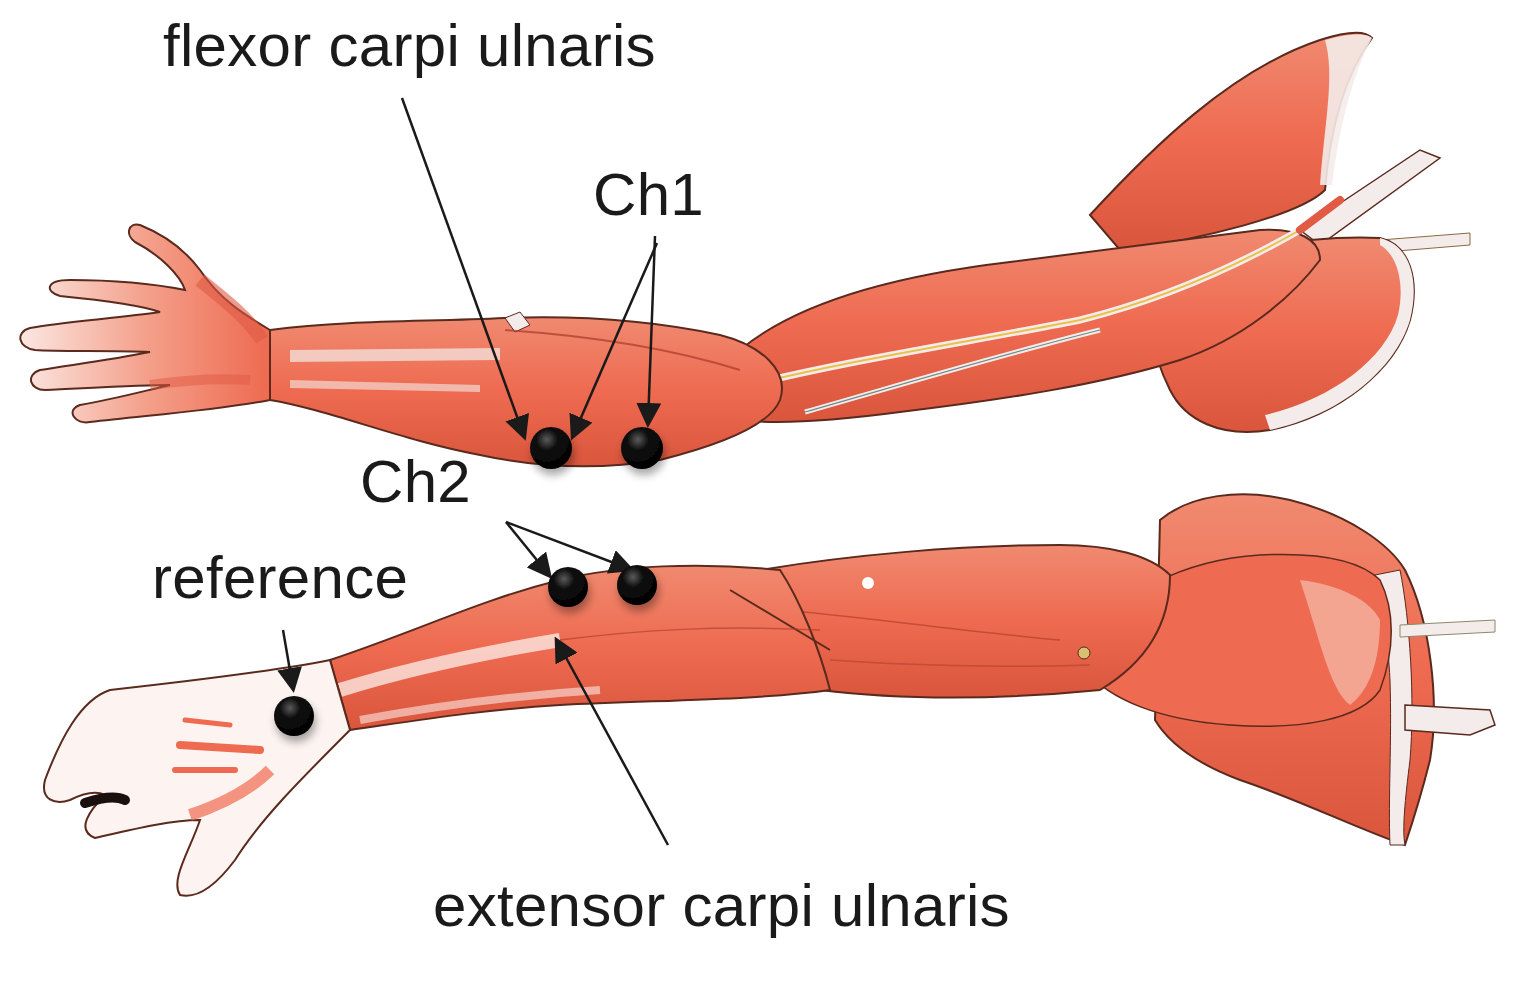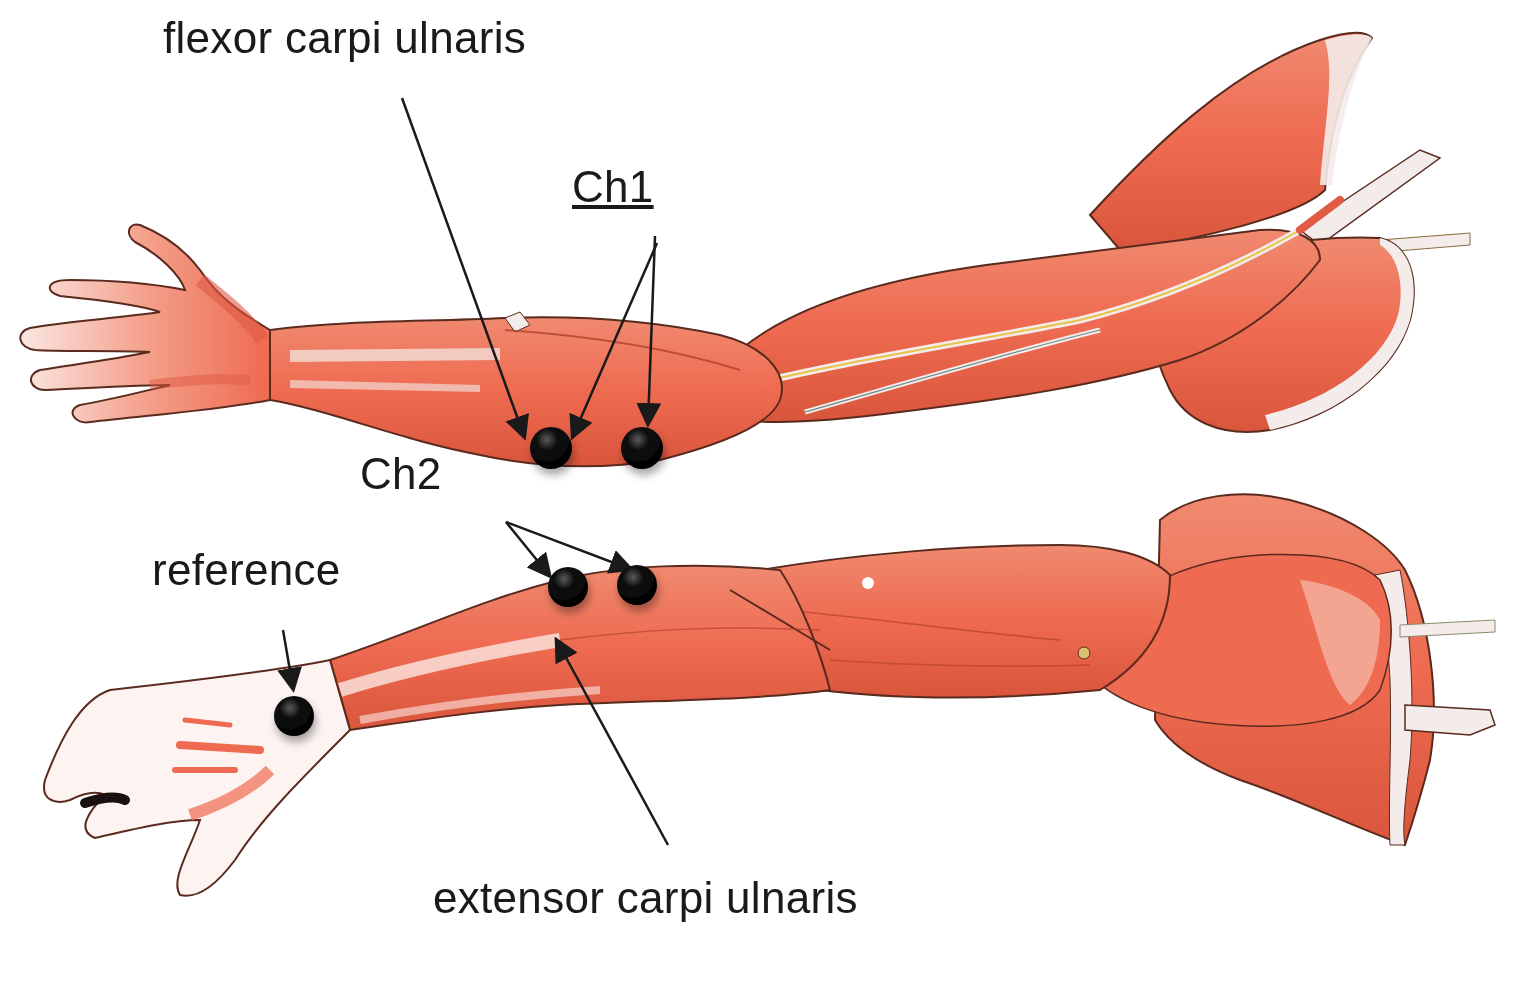--- a/index.html
+++ b/index.html
@@ -1,21 +1,21 @@
 <!DOCTYPE html>
 <html><head>
 <meta charset="utf-8">
 <style>
   html, body { margin:0; padding:0; background:#ffffff; }
   body { width:1536px; height:993px; position:relative; overflow:hidden;
          font-family:"Liberation Sans", "DejaVu Sans", sans-serif; }
   #stage { position:absolute; left:0; top:0; width:1536px; height:993px; }
-  .label { position:absolute; color:#1a1a1a; font-size:44px; line-height:1; white-space:nowrap; letter-spacing:0.3px; }
+  .label { position:absolute; color:#1a1a1a; font-size:60px; line-height:1; white-space:nowrap; letter-spacing:0.3px; }
   #lbl-fcu { left:163px; top:16px; }
-  #lbl-ch1 { left:572px; top:165px;text-decoration:underline; }
+  #lbl-ch1 { left:593px; top:165px; }
   #lbl-ch2 { left:360px; top:452px; }
   #lbl-ref { left:152px; top:548px;text-align:center; }
   #lbl-ecu { left:433px; top:876px;text-align:center; }
   svg { position:absolute; left:0; top:0; }
 </style>
 </head>
 <body>
 
 <div id="stage">
 

